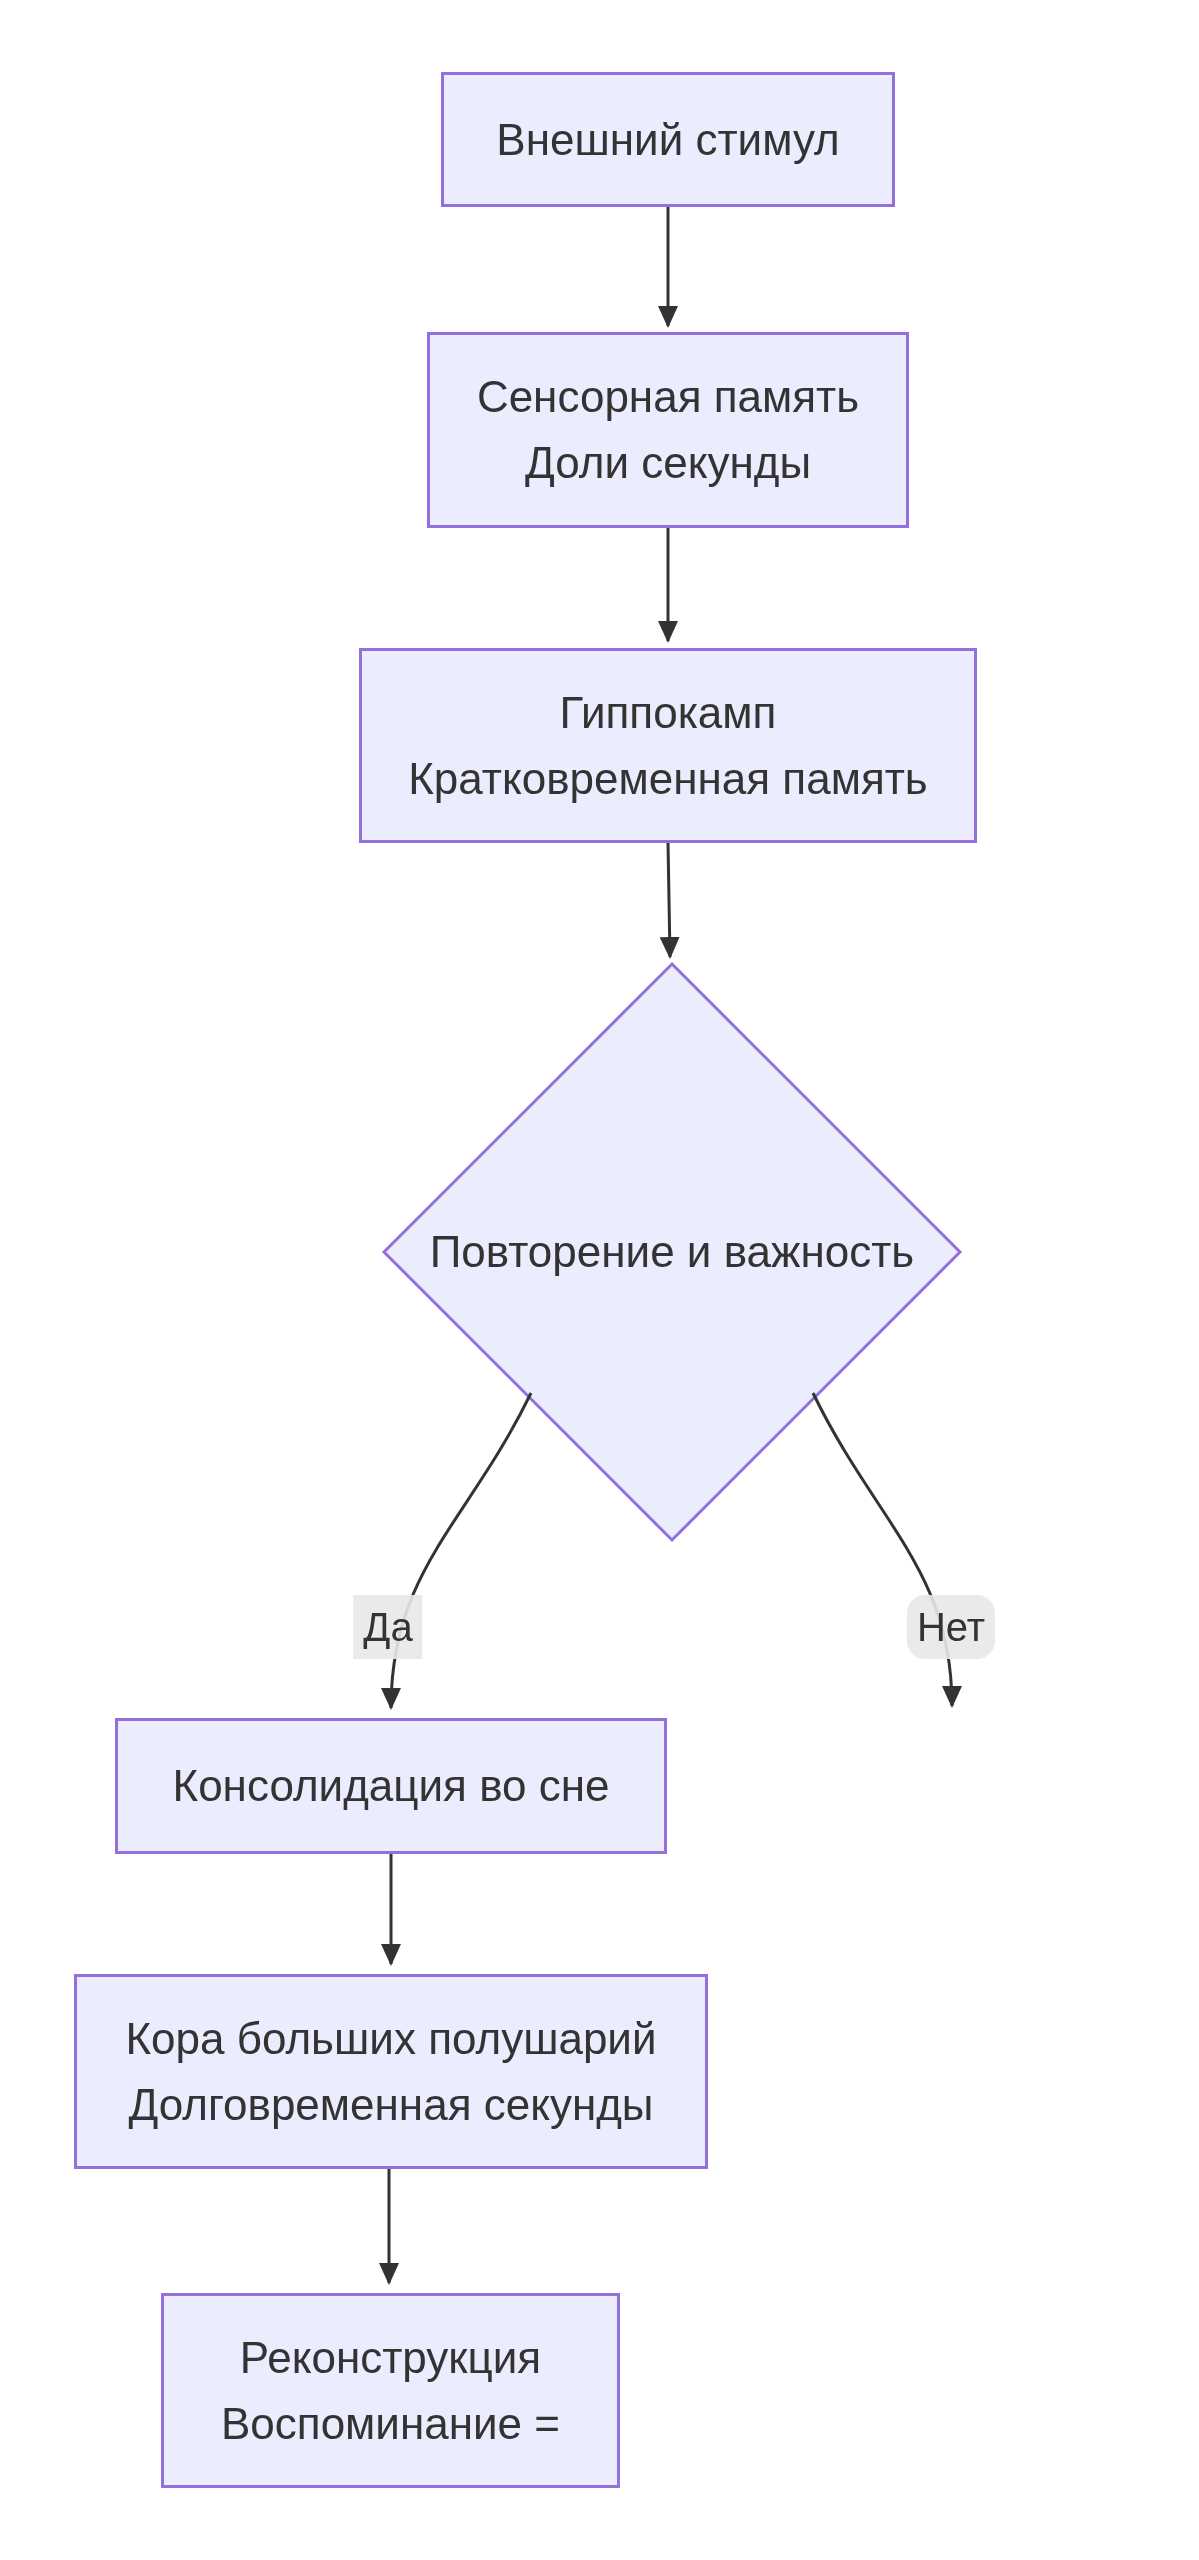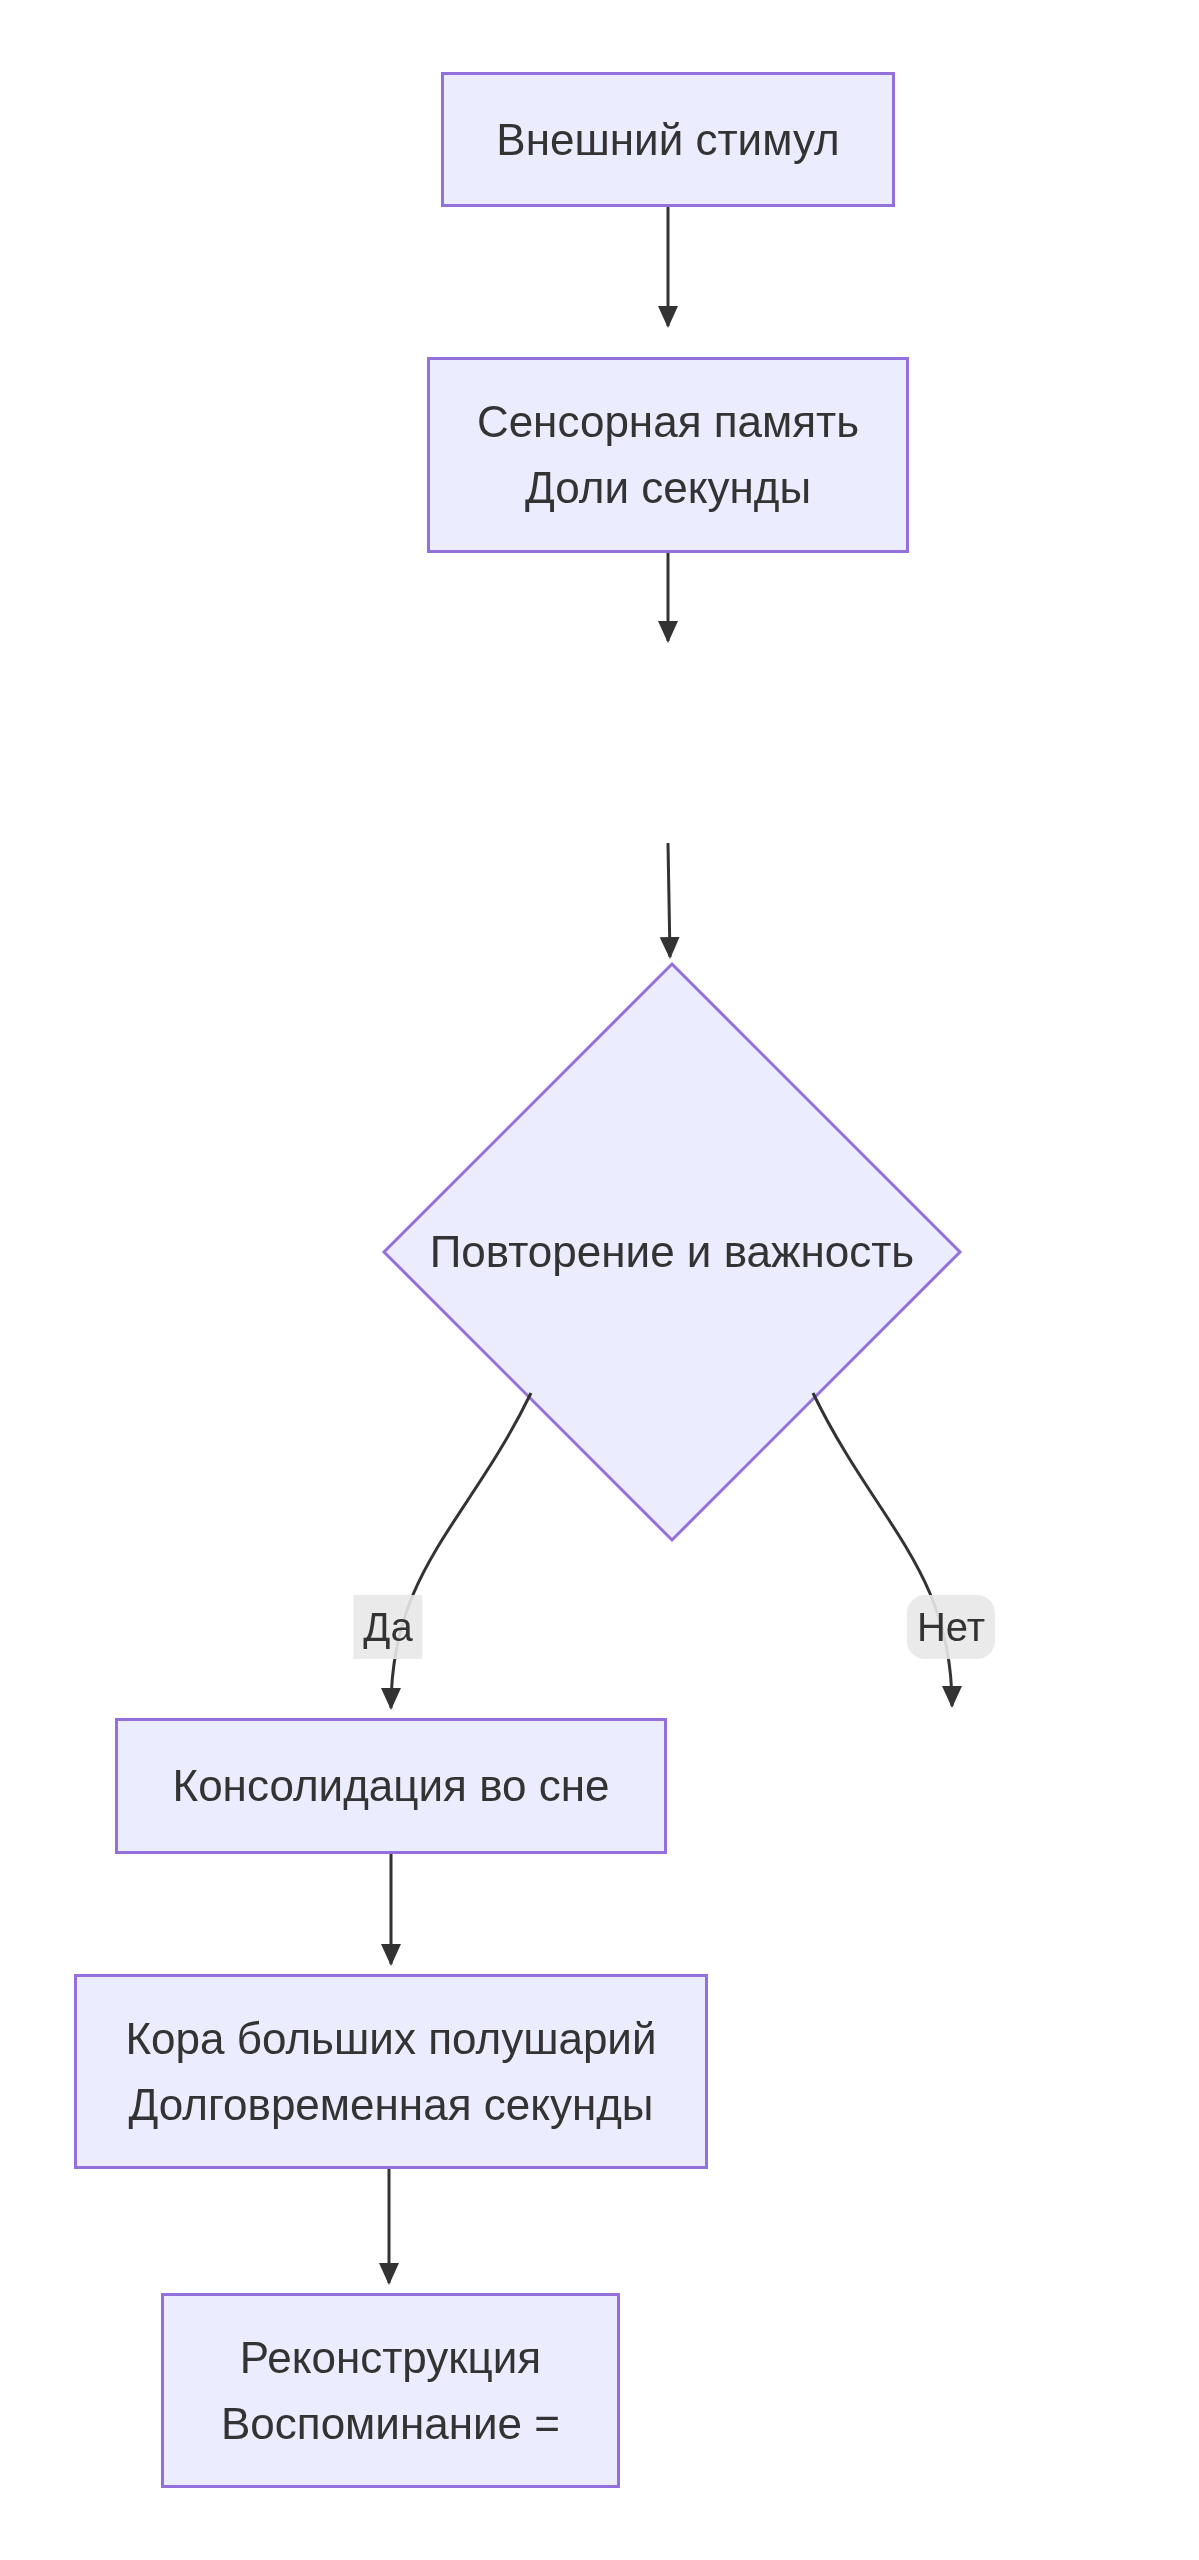--- a/index.html
+++ b/index.html
@@ -72,25 +72,29 @@
     <path d="M531,1393 C468,1523 391,1570 391,1708" fill="none" stroke="#333333" stroke-width="3" marker-end="url(#arrow)"></path>
     <path d="M813,1393 C876,1523 952,1570 952,1706" fill="none" stroke="#333333" stroke-width="3" marker-end="url(#arrow)"></path>
     <path d="M391,1854 L391,1964" fill="none" stroke="#333333" stroke-width="3" marker-end="url(#arrow)"></path>
     <path d="M389,2169 L389,2283" fill="none" stroke="#333333" stroke-width="3" marker-end="url(#arrow)"></path>
   </svg>
 
   <div class="node" style="left:441px; top:72px; width:454px; height:135px;">
     <span>Внешний стимул</span>
   </div>
 
-  <div class="node" style="left:427px; top:332px; width:482px; height:196px;margin-top:25px;">
+  <div class="node" style="left:427px; top:332px; width:482px; height:196px;">
     <span>Сенсорная память</span>
     <span>Доли секунды</span>
   </div>
 
+  <div class="node" style="left:359px; top:648px; width:618px; height:195px;">
+    <span>Гиппокамп</span>
+    <span>Кратковременная память</span>
+  </div>
 
   <div class="diamond-label" style="left:422px; top:1214px; width:500px; height:76px;text-align:center;">
     <span>Повторение и важность</span>
   </div>
 
   <div class="node" style="left:115px; top:1718px; width:552px; height:136px;">
     <span>Консолидация во сне</span>
   </div>
 
 

